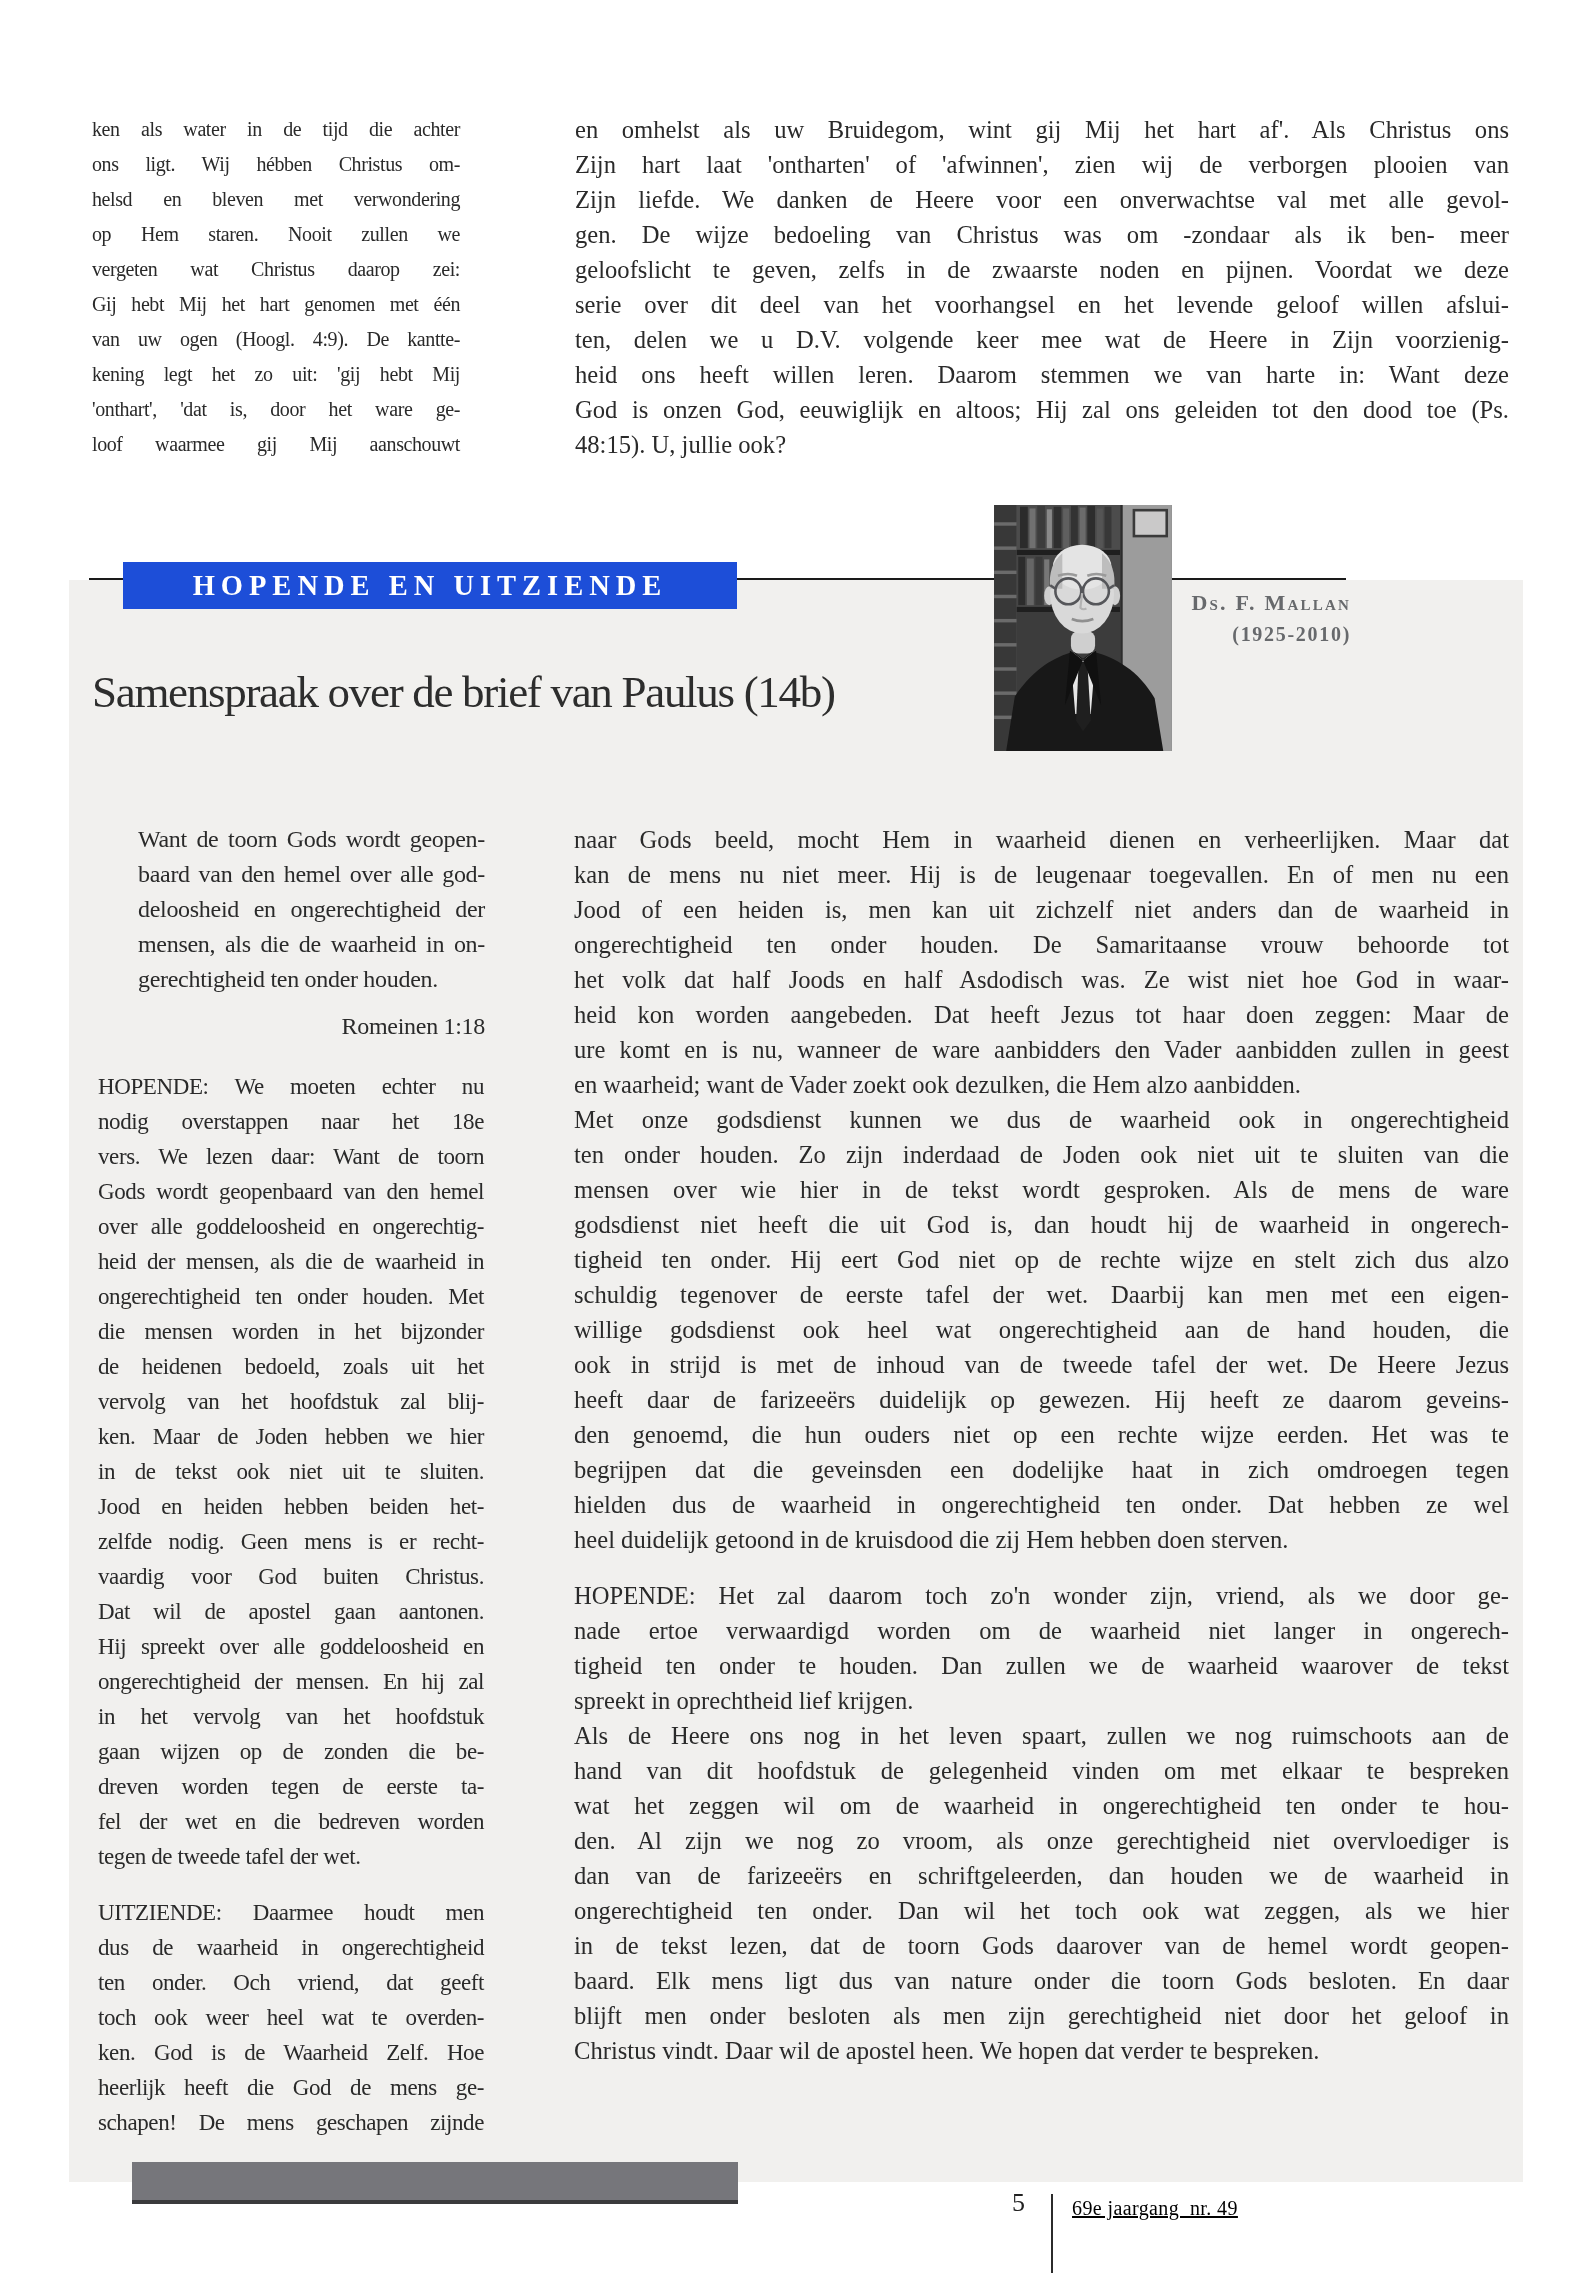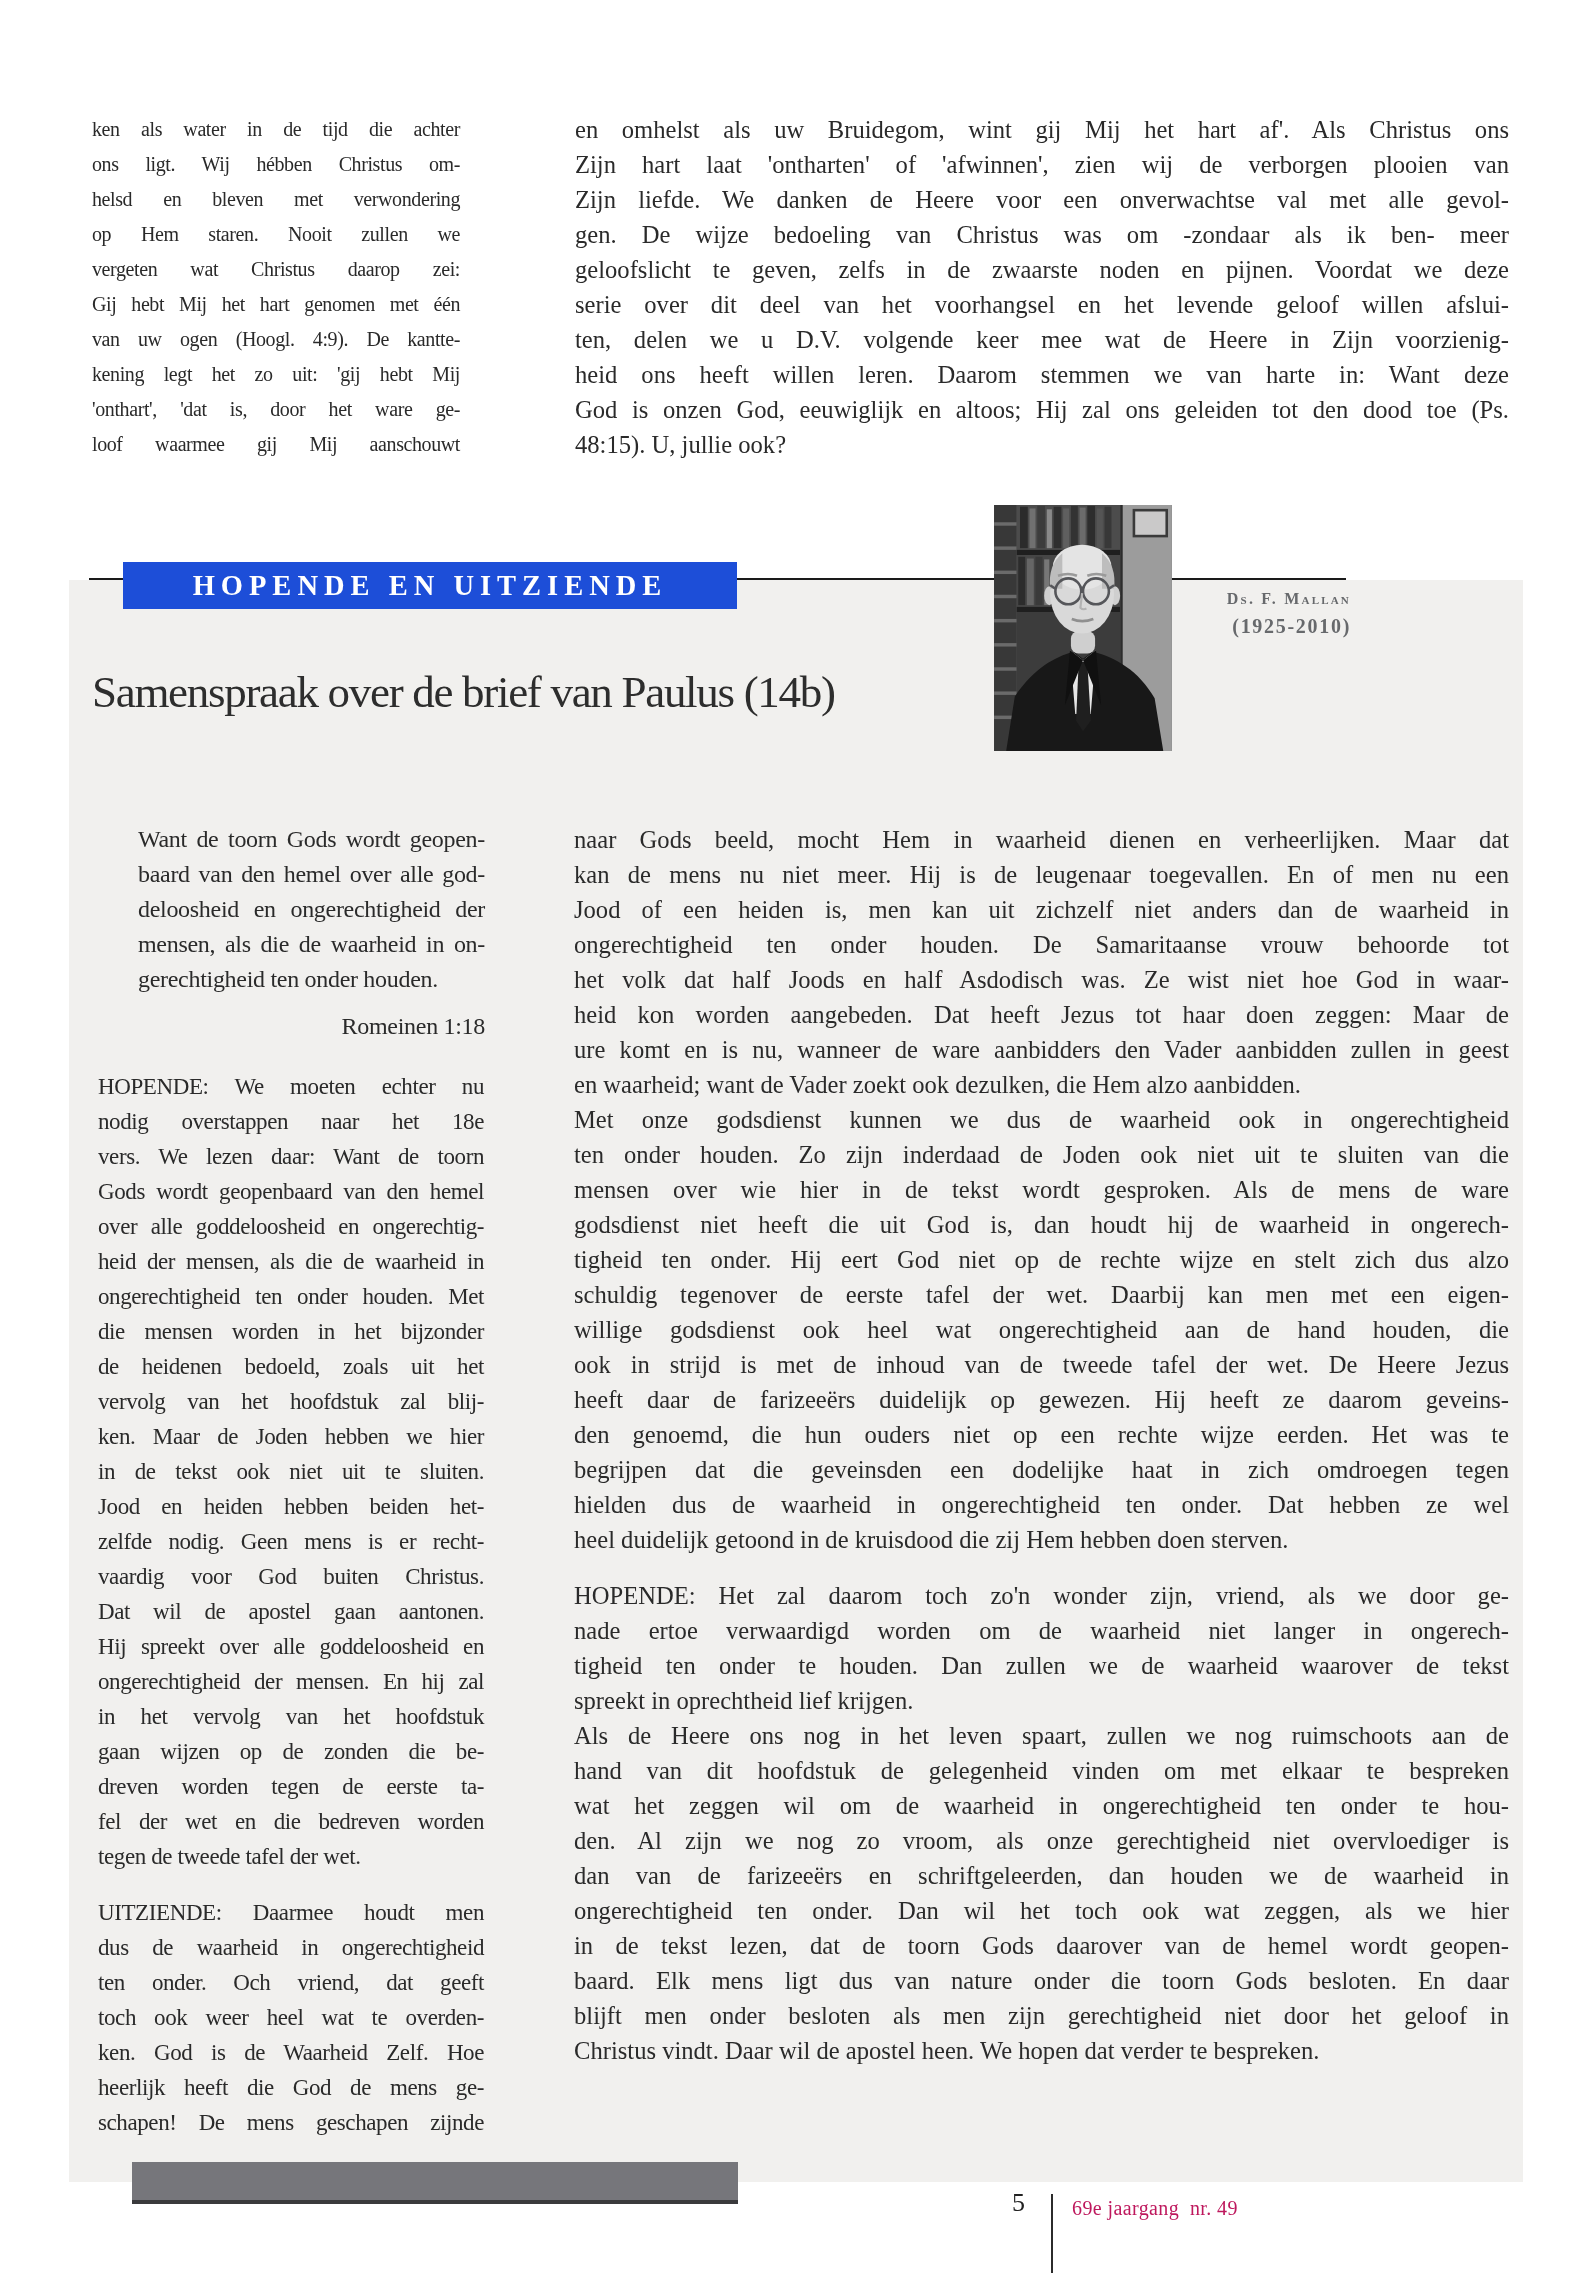--- a/index.html
+++ b/index.html
@@ -12,21 +12,21 @@
 
   .kicker-bar { position:absolute; left:123px; top:562px; width:614px; height:47px;
                 background:#1d4ed8; text-align:center; }
   .kicker-bar span { display:inline-block; line-height:47px; color:#ffffff; font-weight:700;
                 font-size:28.5px; letter-spacing:6px; }
 
   .photo { position:absolute; left:994px; top:505px; width:178px; height:246px; }
 
   .author-cap { position:absolute; left:1174px; top:590px; width:177px; text-align:right;
                 color:#67696c; }
-  .author-cap .nm { font-size:16px; font-weight:600; font-variant:small-caps; letter-spacing:2.2px; }
+  .author-cap .nm { font-size:22px; font-weight:600; font-variant:small-caps; letter-spacing:2.2px; }
   .author-cap .yr { font-size:20px; font-weight:600; letter-spacing:1.7px; margin-top:7px; }
 
   .art-title { position:absolute; left:92px; top:666px; width:897px; font-size:45px;
                letter-spacing:-1.3px; color:#2d2d2d; }
 
   .tcol { position:absolute; color:#2a2a2a; }
   #topL { left:92px; top:112px;  width:368px;  font-size:20px;   letter-spacing:-0.4px; }
   #topR { left:575px; top:112px;  width:934px; font-size:24.6px; }
   #quote{ left:138px; top:822px;  width:347px;  font-size:24px; letter-spacing:-0.3px; }
   #artL { left:98px; top:1069px; width:386px;  font-size:23px;   letter-spacing:-0.4px; }
@@ -39,21 +39,21 @@
   .gap { margin-top:21px;font-family:Liberation Serif, serif; }
   .it  { }
 
   .bottom-bar { position:absolute; left:132px; top:2162px; width:606px; height:38px;
                 background:#76767b; border-bottom:4.3px solid #3a3a3c; }
 
   .pg-num   { position:absolute; left:998px; top:2188px; width:41px; text-align:center;
               font-size:26px; color:#222222; }
   .foot-div { position:absolute; left:1051px; top:2194px; width:1.7px; height:79px; background:#2b2b2b; }
   .issue    { position:absolute; left:1072px; top:2197px; font-size:20px; letter-spacing:0.4px;
-              color:#be185d; white-space:pre; }
+              color:#000000; white-space:pre;text-decoration:underline; }
 </style>
 </head>
 <body>
 
 <div class="page">
 
   <div class="panel"></div>
 
   <div class="rule"></div>
 

